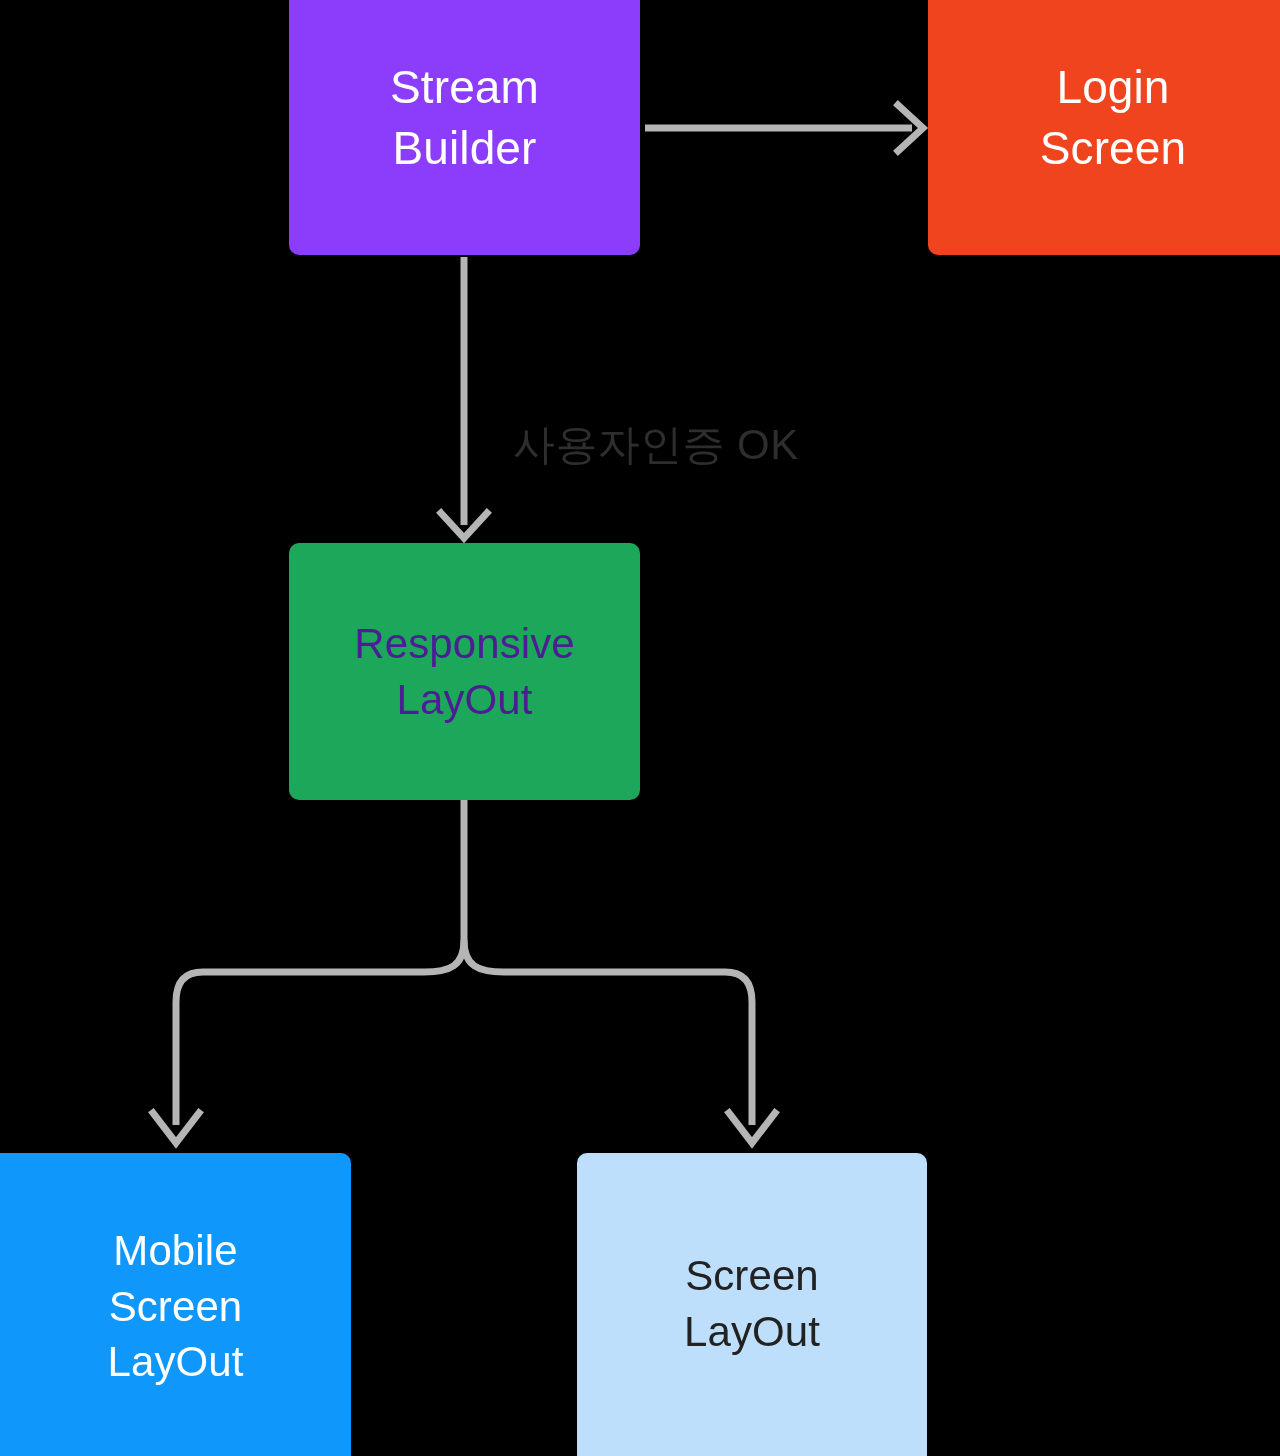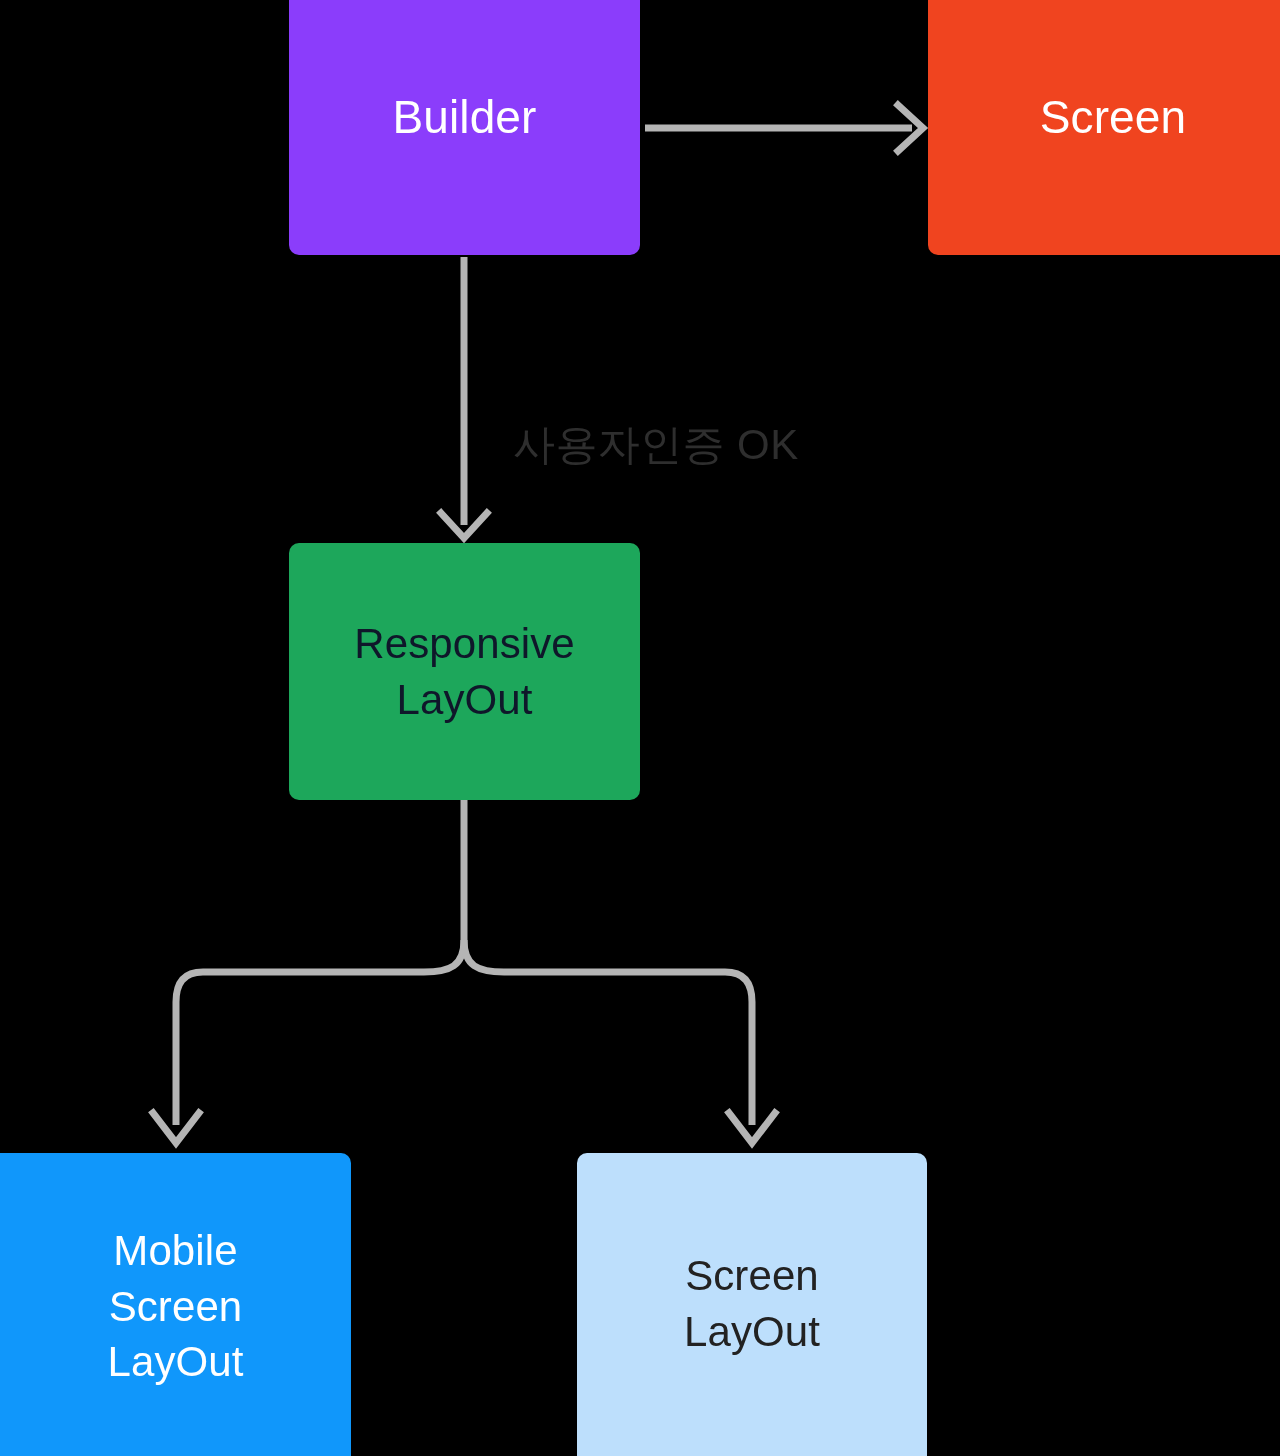--- a/index.html
+++ b/index.html
@@ -114,31 +114,33 @@
     <g>
       <path class="edge-path" d="M 464 940 C 464 966 478 972 504 972 L 725 972 C 745 972 752 984 752 1002 L 752 1125" stroke="#b5b5b5" stroke-width="7"></path>
       <path class="edge-head" d="M 729 1113 L 752 1143 L 775 1113" stroke="#b5b5b5" stroke-width="7"></path>
     </g>
   </svg>
 
   <div class="edge-label" id="edge-label-auth-ok" style="color: rgb(46, 46, 46);">사용자인증 OK</div>
 
   <div class="node" id="node-stream-builder" style="background: rgb(139, 61, 251); color: rgb(255, 255, 255);">
     <div class="stack">
+      <span class="line">Stream</span>
       <span class="line">Builder</span>
     </div>
   </div>
 
   <div class="node" id="node-login-screen" style="background: rgb(240, 68, 31); color: rgb(255, 255, 255);">
     <div class="stack">
+      <span class="line">Login</span>
       <span class="line">Screen</span>
     </div>
   </div>
 
-  <div class="node" id="node-responsive-layout" style="background: rgb(29, 167, 91); color: #0f172a;">
+  <div class="node" id="node-responsive-layout" style="background: rgb(29, 167, 91); color: #4c1d95;">
     <div class="stack">
       <span class="line">Responsive</span>
       <span class="line">LayOut</span>
     </div>
   </div>
 
   <div class="node" id="node-mobile-screen-layout" style="background: rgb(16, 151, 251); color: rgb(255, 255, 255);">
     <div class="stack">
       <span class="line">Mobile</span>
       <span class="line">Screen</span>

